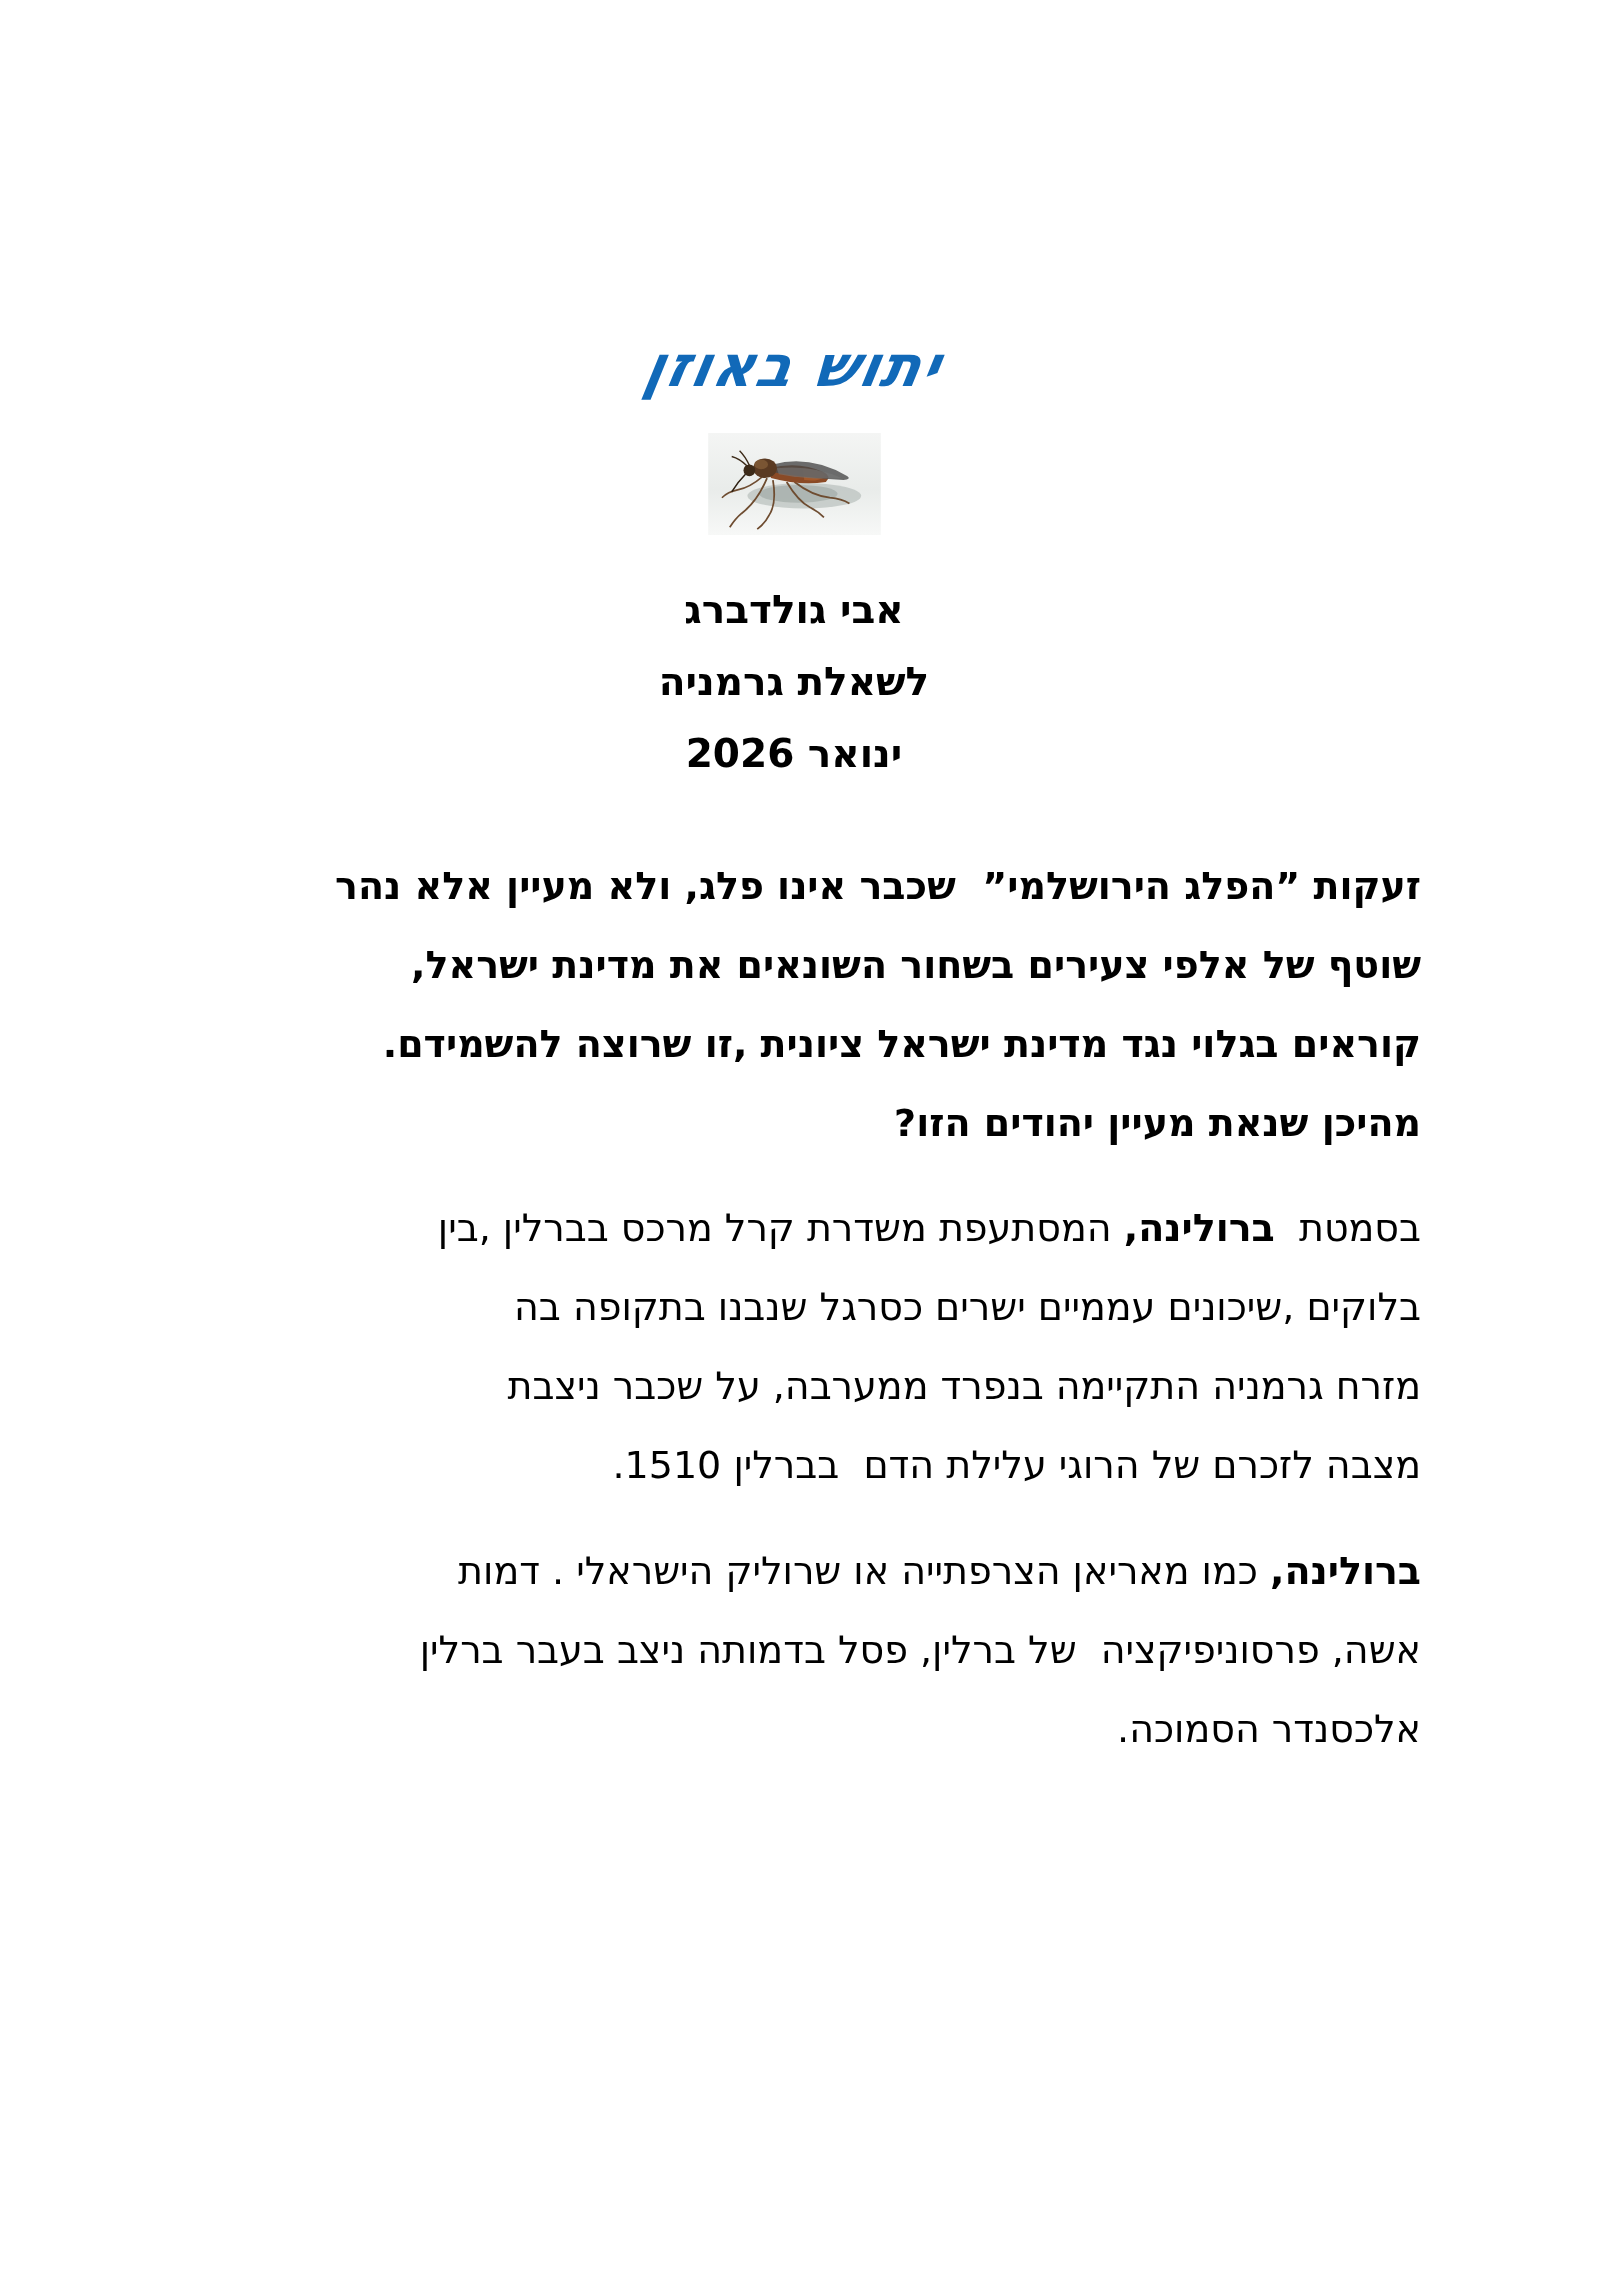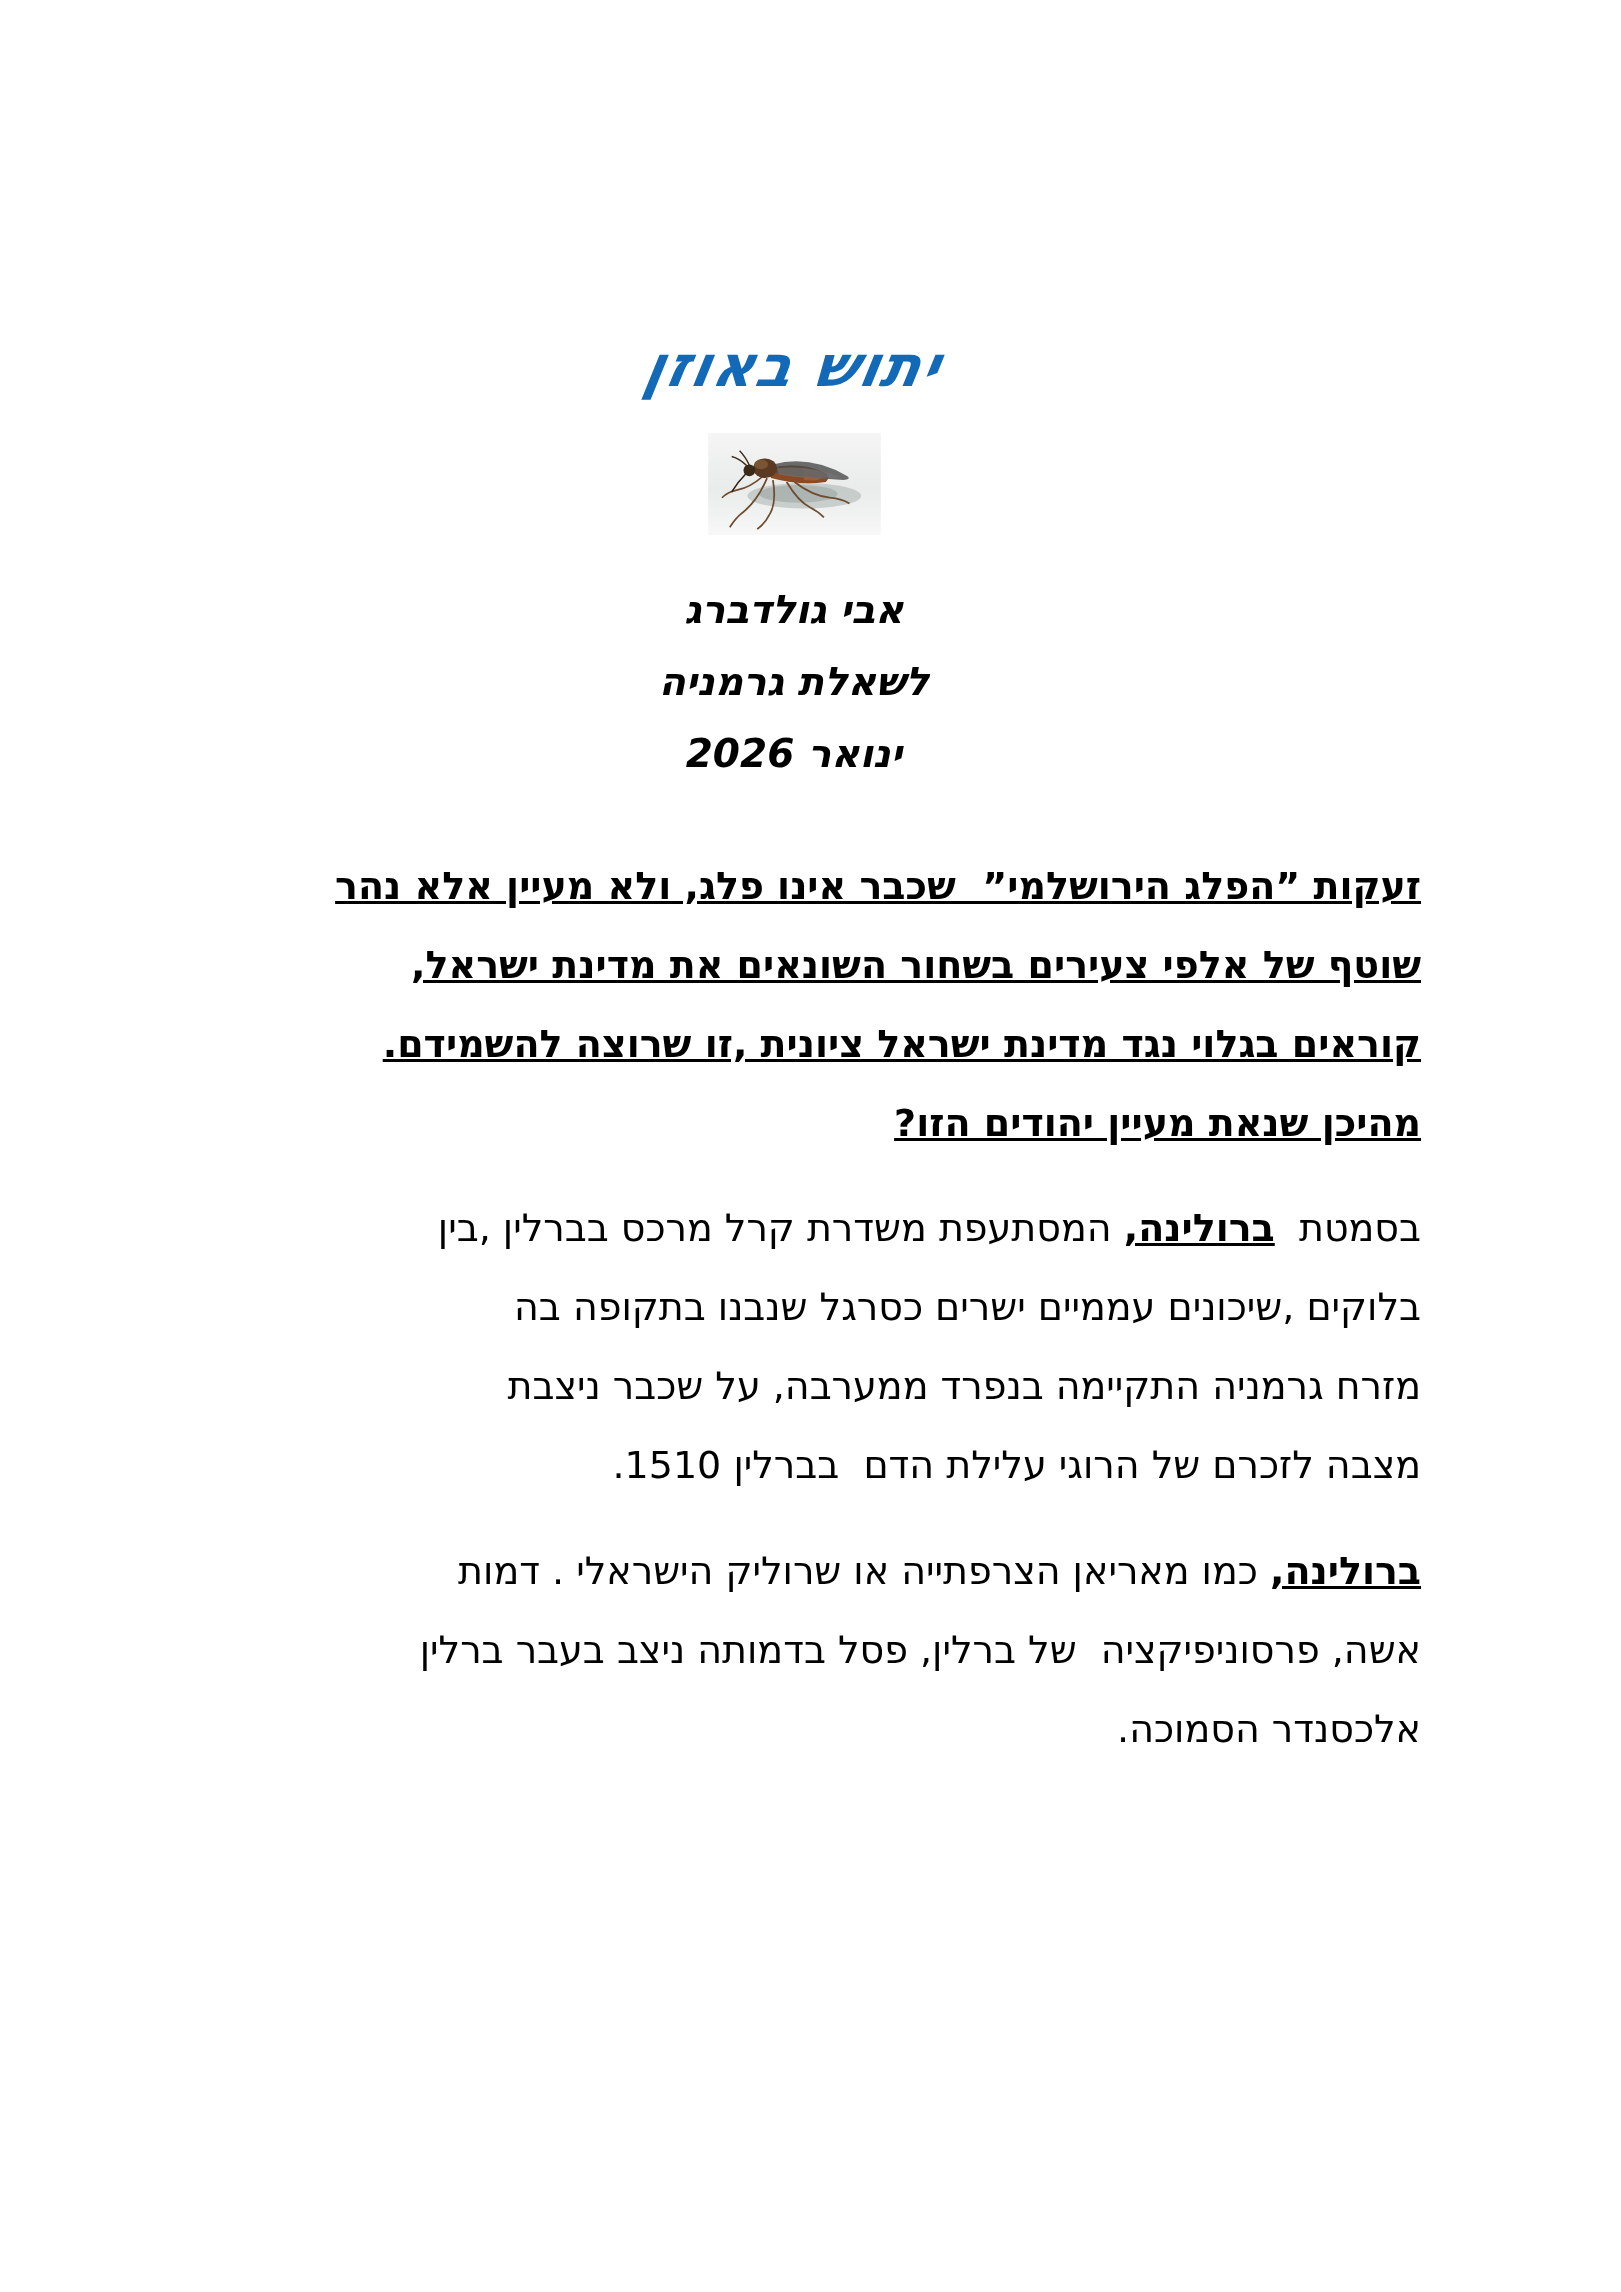--- a/index.html
+++ b/index.html
@@ -37,31 +37,31 @@
     display: block;
   }
   .mosquito-wrap svg { display: block; }
   
   .byline {
     margin-top: 39px;
     text-align: center;
     font-weight: bold;
     font-size: 39px;
   }
-  .byline .bl-line { line-height: 72px; white-space: pre; font-style: italic; }
+  .byline .bl-line { line-height: 72px; white-space: pre; }
   
   .paras { margin-top: 57px; }
   .para {
     font-size: 38px;
     line-height: 79px;
     margin: 0 0 26.5px 0;
     text-align: right;
   }
   .para .line { white-space: pre; }
-  .para .b { font-weight: bold; text-decoration: underline; }
+  .para .b { font-weight: bold; }
 </style>
 </head>
 <body>
 
 <div class="page">
   <div class="content">
 
     <div class="script-title">יתוש באוזן</div>
 
     <div class="mosquito-wrap">

